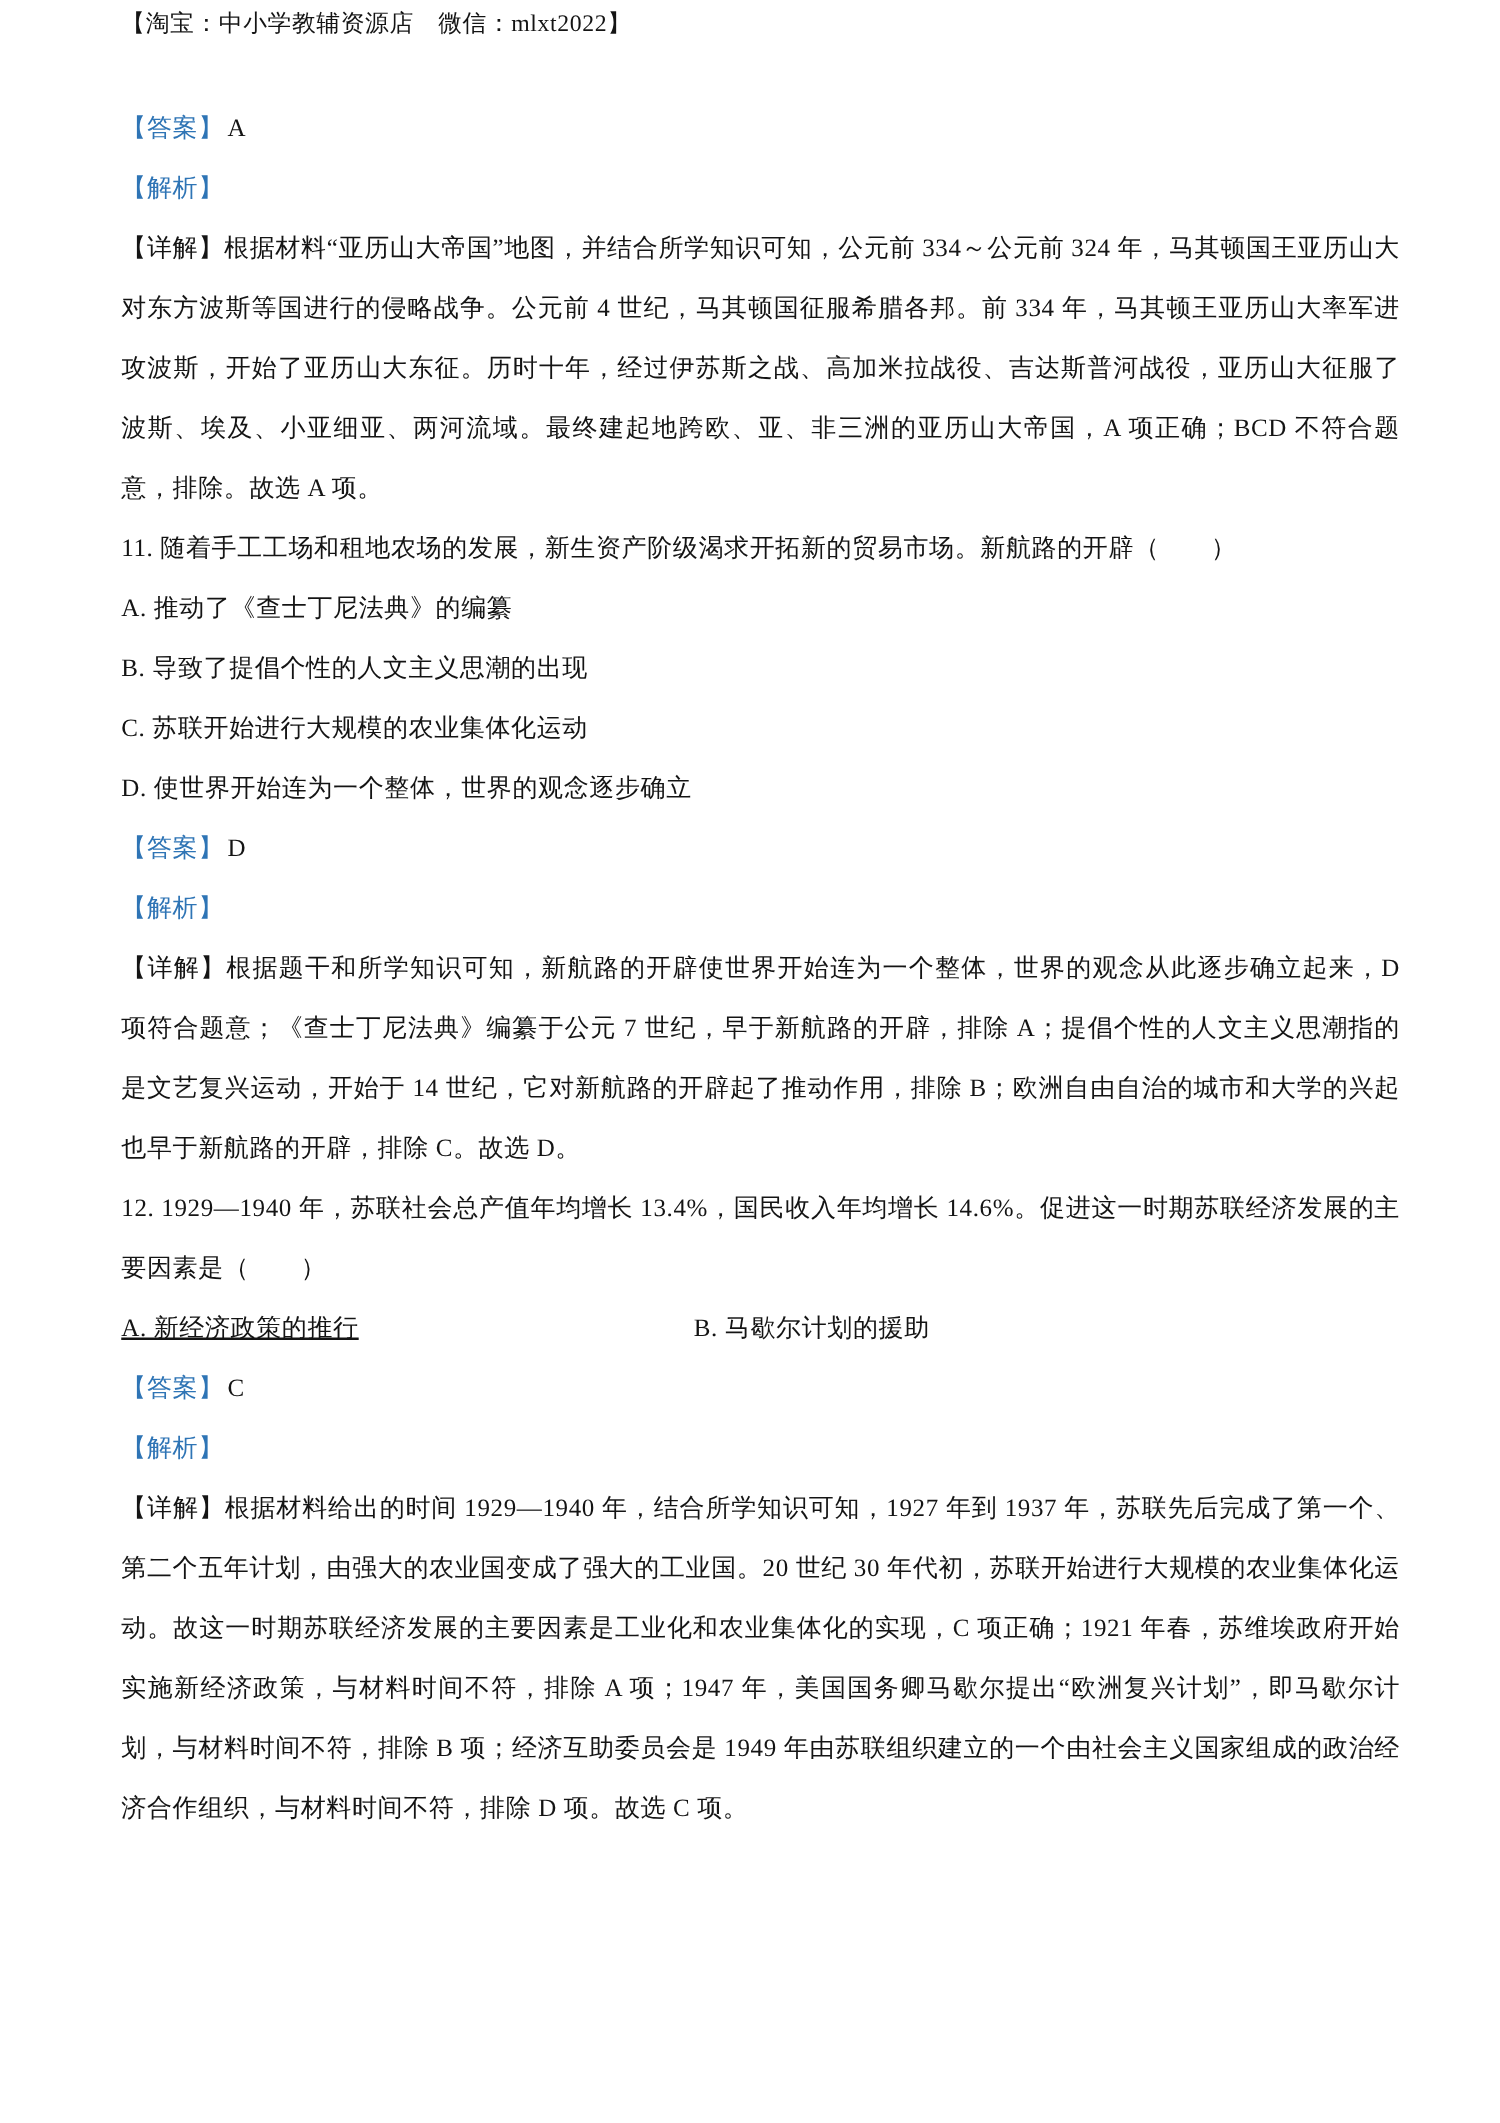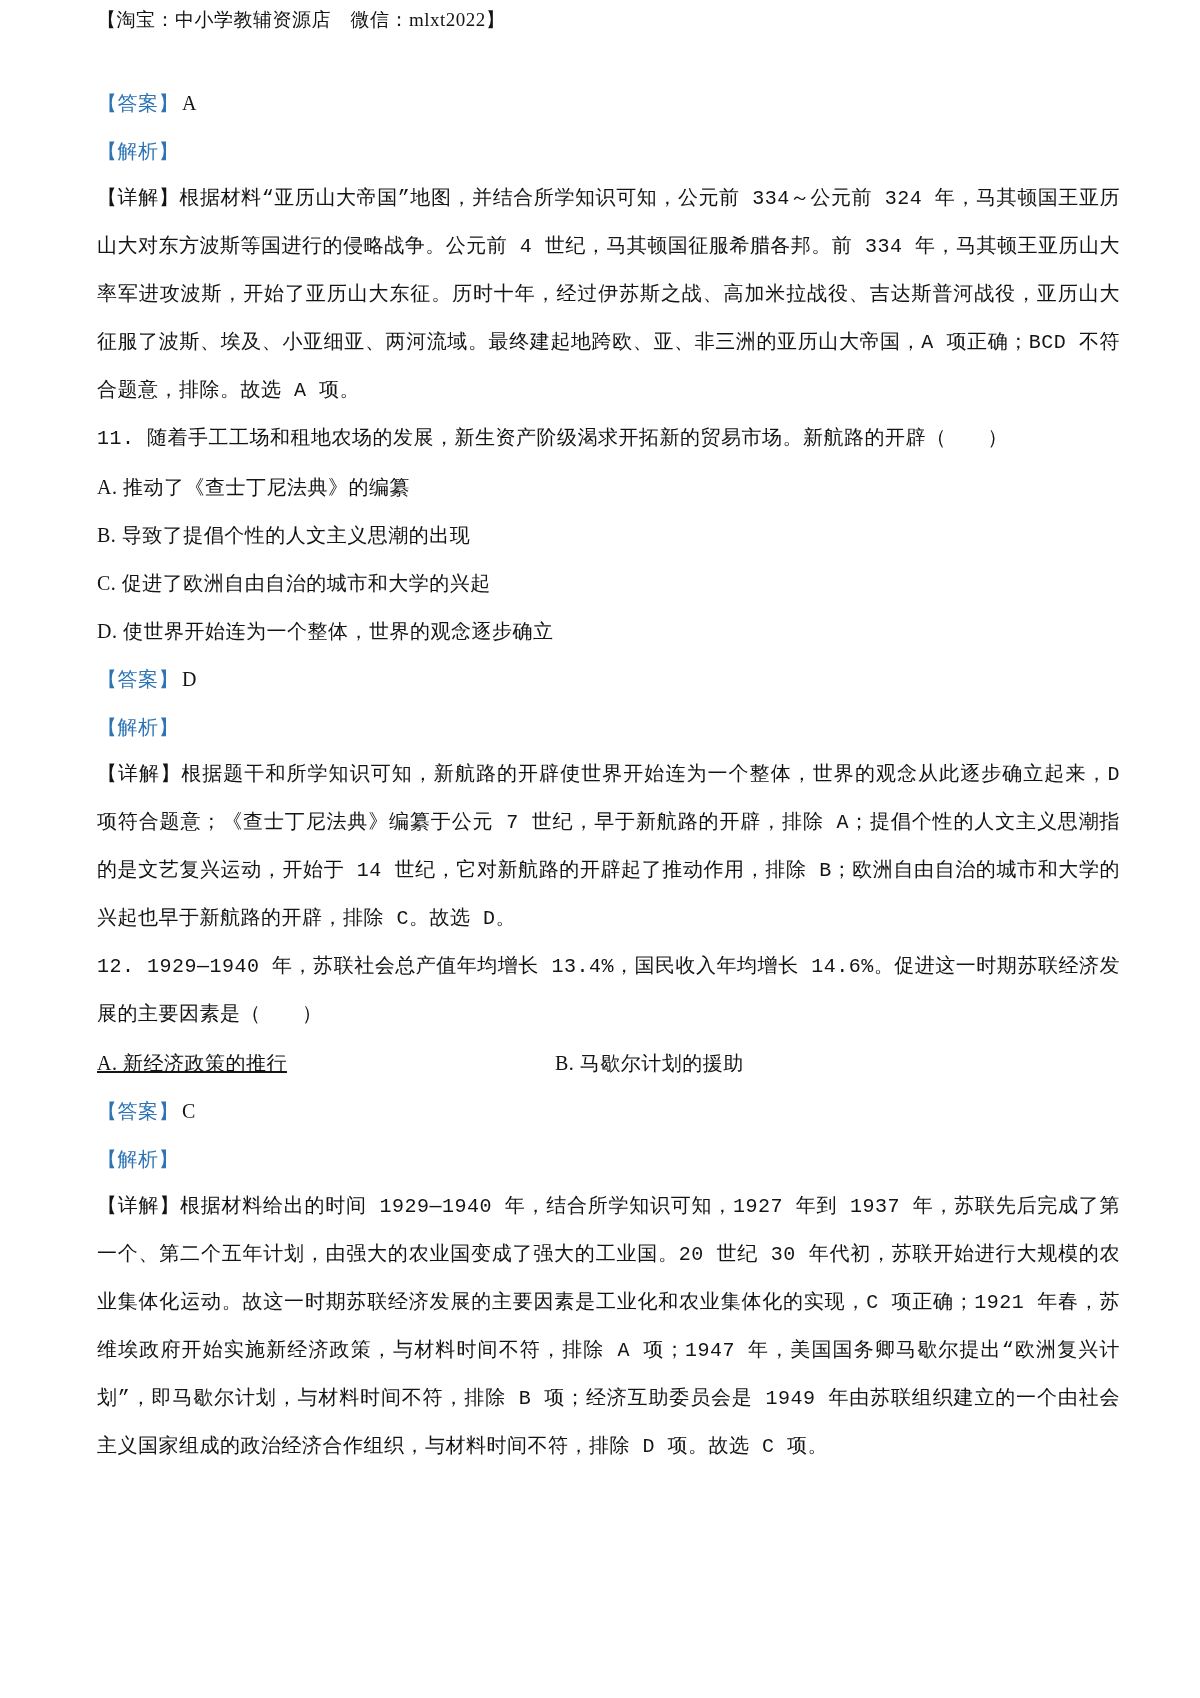--- a/index.html
+++ b/index.html
@@ -32,21 +32,20 @@
     line-height: 48px;
     letter-spacing: 0.5px;
     white-space: nowrap;
   }
   .para {
     font-size: 20px;
     line-height: 48px;
     letter-spacing: 0.5px;
     text-align: justify;
     text-justify: inter-character;
-    font-family: Liberation Mono, monospace;
   }
   .opt-row {
     display: flex;
     font-size: 20px;
     line-height: 48px;
     letter-spacing: 0.5px;
   }
   .opt-row .c233 { width: 233px; flex: 0 0 233px; }
   .opt-row .c225 { width: 225px; flex: 0 0 225px; }
   .opt-row .c458 { width: 458px; flex: 0 0 458px; text-decoration: underline; }
@@ -68,21 +67,21 @@
   <div class="line">
     <span class="blue">【解析】</span>
   </div>
   <div class="para">
     <span>【详解】</span><span>根据材料“亚历山大帝国”地图，并结合所学知识可知，公元前 334～公元前 324 年，马其顿国王亚历山大对东方波斯等国进行的侵略战争。公元前 4 世纪，马其顿国征服希腊各邦。前 334 年，马其顿王亚历山大率军进攻波斯，开始了亚历山大东征。历时十年，经过伊苏斯之战、高加米拉战役、吉达斯普河战役，亚历山大征服了波斯、埃及、小亚细亚、两河流域。最终建起地跨欧、亚、非三洲的亚历山大帝国，A 项正确；BCD 不符合题意，排除。故选 A 项。</span>
   </div>
 
   <div class="para">11. 随着手工工场和租地农场的发展，新生资产阶级渴求开拓新的贸易市场。新航路的开辟（　　）</div>
   <div class="line">A. 推动了《查士丁尼法典》的编纂</div>
   <div class="line">B. 导致了提倡个性的人文主义思潮的出现</div>
-  <div class="line">C. 促进了欧洲自由自治的城市和大学的兴起</div>
+  <div class="line">C. 苏联开始进行大规模的农业集体化运动</div>
   <div class="line">D. 使世界开始连为一个整体，世界的观念逐步确立</div>
 
   <div class="line">
     <span class="blue">【答案】</span><span class="ans-letter">D</span>
   </div>
   <div class="line">
     <span class="blue">【解析】</span>
   </div>
   <div class="para">
     <span>【详解】</span><span>根据题干和所学知识可知，新航路的开辟使世界开始连为一个整体，世界的观念从此逐步确立起来，D 项符合题意；《查士丁尼法典》编纂于公元 7 世纪，早于新航路的开辟，排除 A；提倡个性的人文主义思潮指的是文艺复兴运动，开始于 14 世纪，它对新航路的开辟起了推动作用，排除 B；欧洲自由自治的城市和大学的兴起也早于新航路的开辟，排除 C。故选 D。</span>

